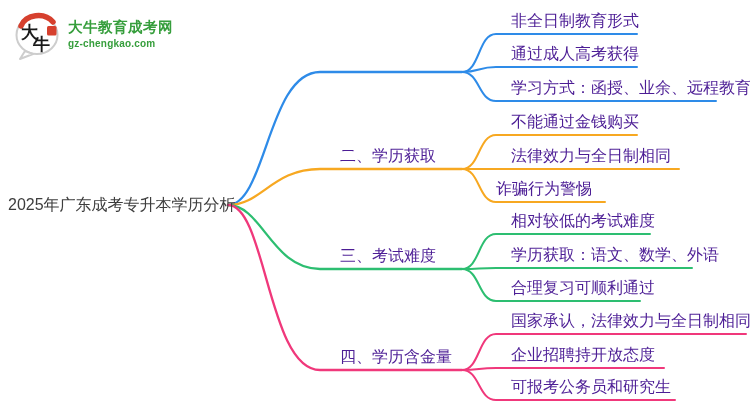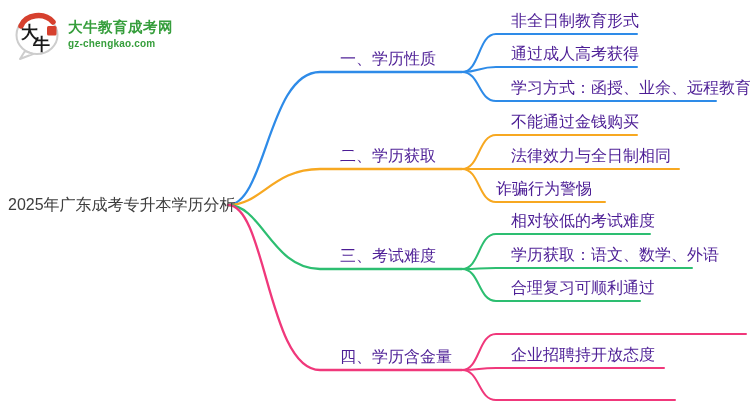--- a/index.html
+++ b/index.html
@@ -69,32 +69,33 @@
       <text x="19" y="42" font-size="17" font-weight="bold" fill="#1a1a1a">牛</text>
     </svg>
     <div class="logo-text">
       <div class="site-name" style="color: rgb(54, 158, 60);">大牛教育成考网</div>
       <div class="site-url" style="color: rgb(54, 158, 60);">gz-chengkao.com</div>
     </div>
   </div>
 
   <div class="root-title">2025年广东成考专升本学历分析</div>
 
-  <div class="node-text branch-label" style="left:340px;top:49px">一、学历性质</div>
   <div class="node-text branch-label" style="left:340px;top:146px">二、学历获取</div>
   <div class="node-text branch-label" style="left:340px;top:347px">四、学历含金量</div>
   <div class="node-text branch-label" style="left:340px;top:246px">三、考试难度</div>
 
   <div class="node-text" style="left:511px;top:11px">非全日制教育形式</div>
   <div class="node-text" style="left:511px;top:44px">通过成人高考获得</div>
   <div class="node-text" style="left:511px;top:78px">学习方式：函授、业余、远程教育</div>
 
   <div class="node-text" style="left:511px;top:112px">不能通过金钱购买</div>
   <div class="node-text" style="left:511px;top:146px">法律效力与全日制相同</div>
   <div class="node-text" style="left:496px;top:179px">诈骗行为警惕</div>
 
   <div class="node-text" style="left:511px;top:211px">相对较低的考试难度</div>
   <div class="node-text" style="left:511px;top:245px">学历获取：语文、数学、外语</div>
   <div class="node-text" style="left:511px;top:278px">合理复习可顺利通过</div>
 
+  <div class="node-text" style="left:511px;top:311px">国家承认，法律效力与全日制相同</div>
   <div class="node-text" style="left:511px;top:345px">企业招聘持开放态度</div>
+  <div class="node-text" style="left:511px;top:377px">可报考公务员和研究生</div>
 
 </div>
 
 </body></html>

